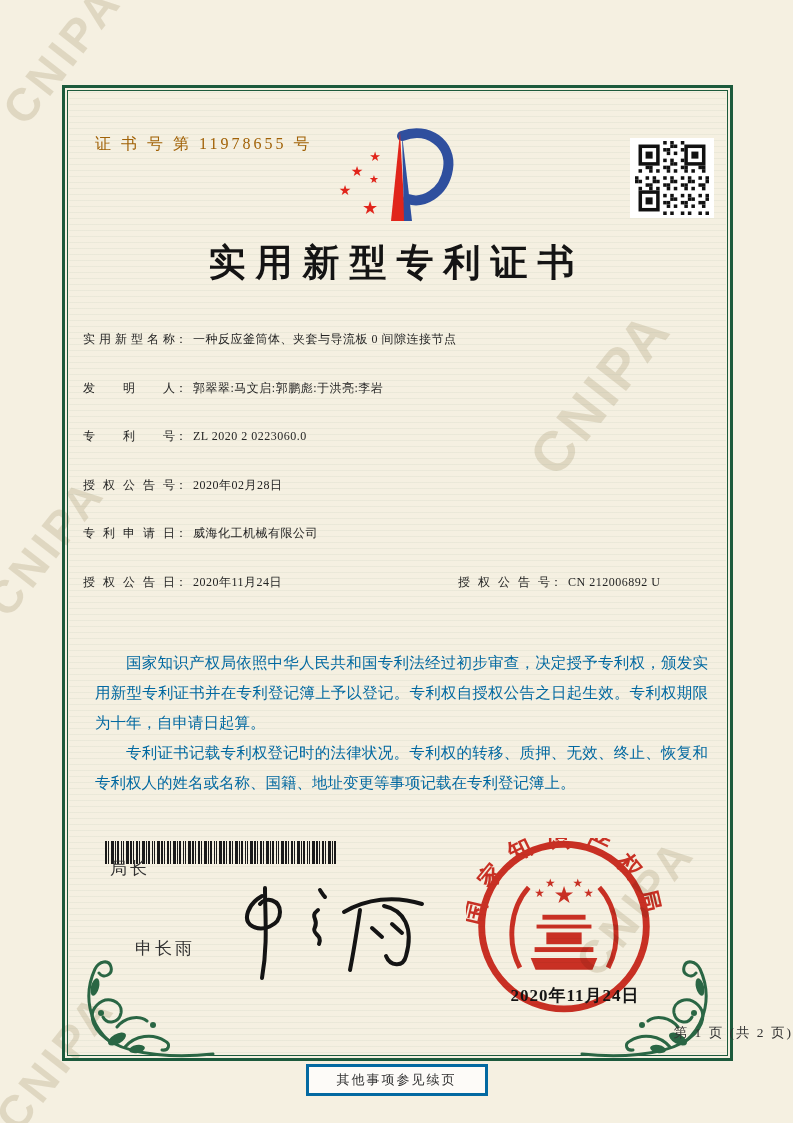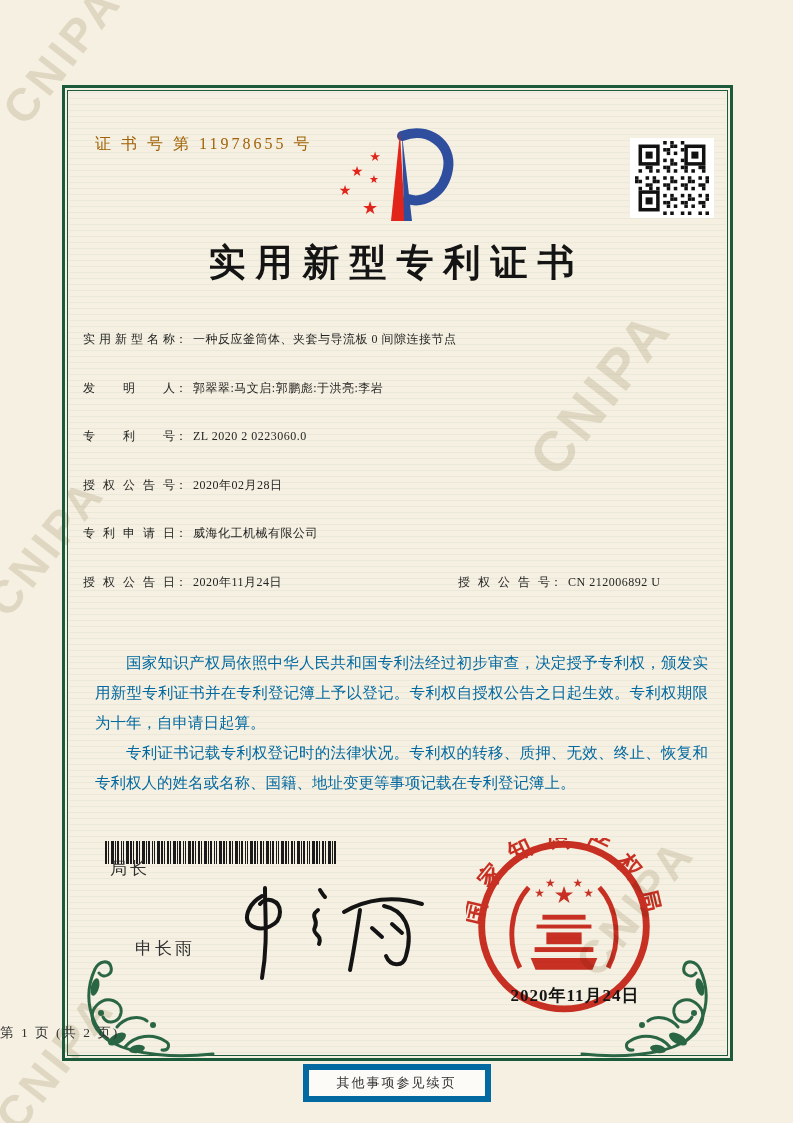--- a/index.html
+++ b/index.html
@@ -35,24 +35,24 @@
              line-height:1.93;text-align:justify;color:#0369a1;}
   .body-text p{margin:0;text-indent:2em;}
   
   .barcode{position:absolute;left:105px;top:841px;}
   .signer-title{position:absolute;left:110px;top:857px;font-size:17px;letter-spacing:3px;color:#333;}
   .signer-name{position:absolute;left:110px;top:937px;font-size:17px;letter-spacing:3px;color:#333;margin-left:25px;}
   .signature{position:absolute;left:232px;top:882px;}
   .seal{position:absolute;left:466px;top:838px;mix-blend-mode:multiply;}
   .seal-date{position:absolute;left:490px;top:984px;width:170px;text-align:center;
              font-size:17px;letter-spacing:1px;color:#151515;font-weight:bold;}
-  .page-num{position:absolute;left:0;right:0;top:1024px;text-align:left;font-size:13.5px;
+  .page-num{position:absolute;left:0;right:0;top:1024px;text-align:right;font-size:13.5px;
             letter-spacing:2px;color:#333;}
   .note-box{position:absolute;left:50%;top:1064px;transform:translateX(-50%);
-            background:rgba(255,255,255,0.75);border:6px solid #0369a1;
+            background:rgba(255,255,255,0.75);border:3px solid #0369a1;
             padding:4px 28px;font-size:13px;letter-spacing:2px;color:#333;}
 </style>
 </head>
 <body>
 
 <div class="page">
 
   <div class="wm" style="left:-18px;top:28px;">CNIPA</div>
   <div class="wm" style="left:505px;top:360px;font-size:56px;">CNIPA</div>
   <div class="wm" style="left:-35px;top:520px;">CNIPA</div>

